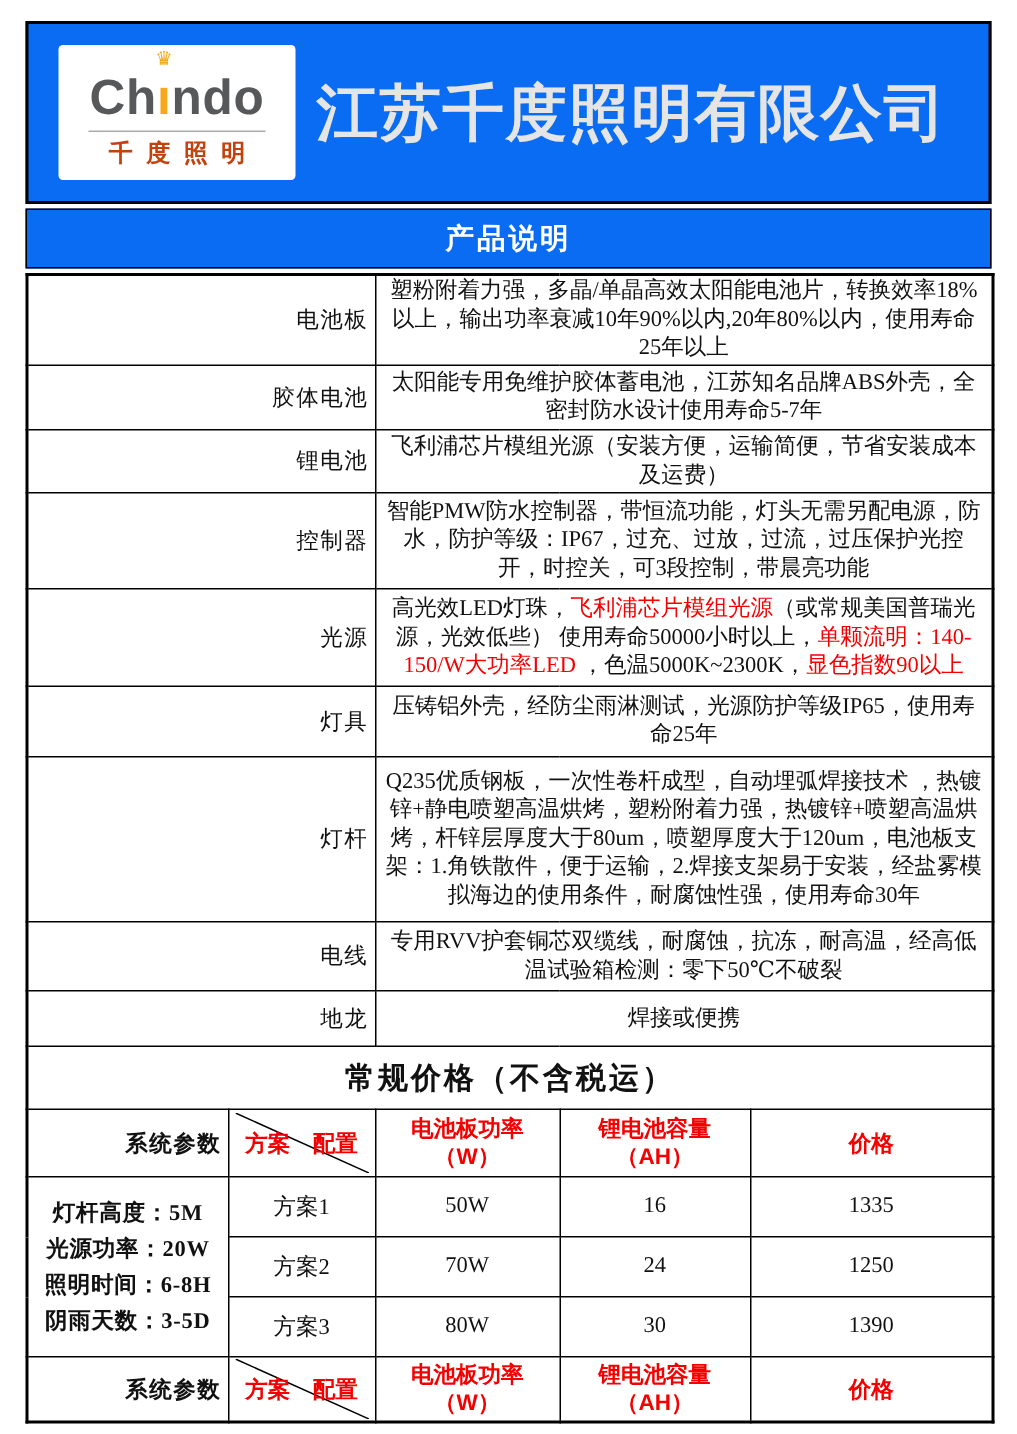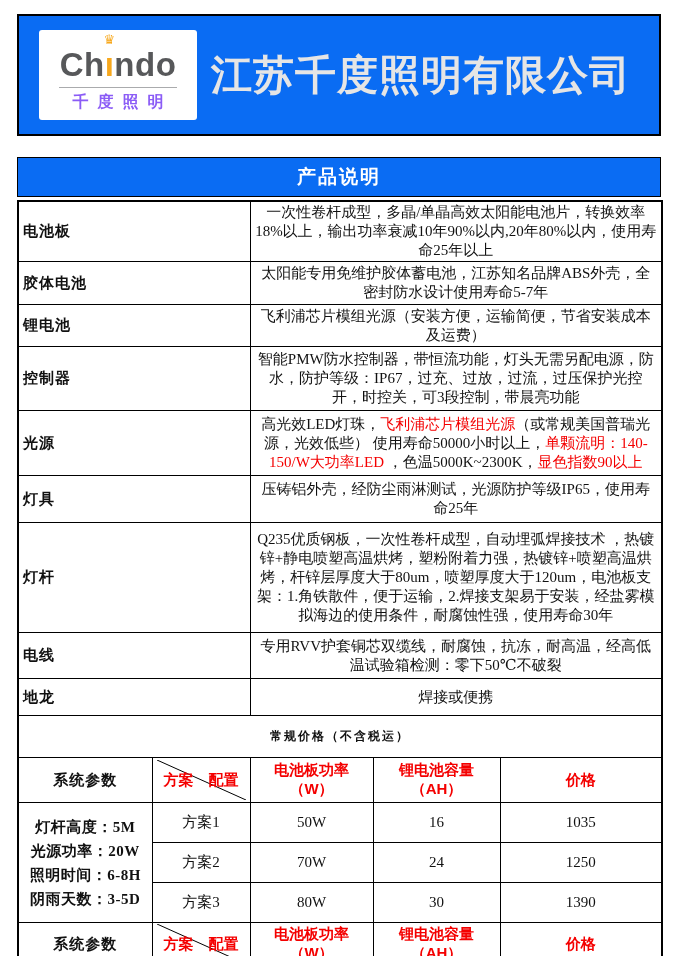--- a/index.html
+++ b/index.html
@@ -25,57 +25,57 @@
     font-size:33px;line-height:34px;color:var(--logo-gray,#57585a);letter-spacing:.5px;margin-top:10px;
   }
   .logo-i{position:relative;color:var(--logo-orange,#f7a81d);}
   .logo-crown{
     position:absolute;left:50%;transform:translateX(-50%);top:-13px;font-size:13px;line-height:13px;
     color:var(--logo-orange,#f7a81d);font-family:"DejaVu Sans",sans-serif;font-weight:normal;
   }
   .logo-rule{width:118px;height:1px;background:#aaabad;margin:5px 0 4px 0;}
   .logo-caption{
     font-family:"Liberation Sans","DejaVu Sans",sans-serif;
-    font-size:16px;color:#8b5cf6;letter-spacing:9px;margin-right:-9px;font-weight:bold;
+    font-size:16px;color:#c2410c;letter-spacing:9px;margin-right:-9px;font-weight:bold;
   }
   .banner-title{
     flex:1;text-align:center;color:#e5e5e5;font-weight:bold;
     font-family:"Liberation Sans","DejaVu Sans",sans-serif;
     font-size:41px;letter-spacing:1px;white-space:nowrap;
   }
 
   
   .section-bar{
-    box-sizing:border-box;height:40px;margin-top:21px;background:var(--blue,#0a6cf3);
+    box-sizing:border-box;height:40px;margin-top:3px;background:var(--blue,#0a6cf3);
     border:1px solid #000;display:flex;align-items:center;justify-content:center;
   }
   .section-bar span{
     color:#fff;font-weight:bold;font-size:19px;letter-spacing:2px;
     font-family:"Liberation Sans","DejaVu Sans",sans-serif;
   }
 
   
   table.main{
     border-collapse:collapse;table-layout:fixed;width:644px;margin-top:3px;
     border:2px solid #000;
   }
   table.main td{border:1px solid #000;vertical-align:middle;padding:1px 4px;}
   td.label{
-    text-align:left;font-size:15px;letter-spacing:1px;font-weight:bold;
+    text-align:right;font-size:15px;letter-spacing:1px;
   }
   td.desc{
     text-align:center;font-size:15px;line-height:19px;padding:1px 7px;
   }
   .seg-red{color:var(--red,#f40000);}
   td.price-band{
-    text-align:center;font-weight:bold;font-size:12px;letter-spacing:2px;
+    text-align:center;font-weight:bold;font-size:20px;letter-spacing:2px;
     font-family:"Liberation Sans","DejaVu Sans",sans-serif;
   }
   td.hdr-black{
-    text-align:center;font-weight:bold;font-size:15px;letter-spacing:1px;
+    text-align:right;font-weight:bold;font-size:15px;letter-spacing:1px;
     font-family:"Liberation Sans","DejaVu Sans",sans-serif;
     margin-left:20px;
   }
   td.hdr-red{
     text-align:center;font-weight:bold;font-size:15px;color:var(--red,#f40000);
     font-family:"Liberation Sans","DejaVu Sans",sans-serif;padding:1px 2px;
   }
   td.diag{position:relative;padding:0;margin-top:45px;}
   .diag-wrap{position:relative;display:flex;align-items:center;justify-content:space-between;
     height:100%;min-height:40px;padding:0 7px;box-sizing:border-box;}
@@ -112,21 +112,21 @@
       <col style="width:134px">
         <col style="width:98px">
         <col style="width:123px">
         <col style="width:127px">
         <col style="width:162px">
     </colgroup>
 
     <tbody>
         <tr style="height:56px">
       <td colspan="2" class="label">电池板</td>
-      <td colspan="3" class="desc">一次性卷杆成型，多晶/单晶高效太阳能电池片，转换效率18%以上，输出功率衰减10年90%以内,20年80%以内，使用寿命25年以上</td>
+      <td colspan="3" class="desc">塑粉附着力强，多晶/单晶高效太阳能电池片，转换效率18%以上，输出功率衰减10年90%以内,20年80%以内，使用寿命25年以上</td>
     </tr>
     <tr style="height:43px">
       <td colspan="2" class="label">胶体电池</td>
       <td colspan="3" class="desc">太阳能专用免维护胶体蓄电池，江苏知名品牌ABS外壳，全密封防水设计使用寿命5-7年</td>
     </tr>
     <tr style="height:42px">
       <td colspan="2" class="label">锂电池</td>
       <td colspan="3" class="desc">飞利浦芯片模组光源（安装方便，运输简便，节省安装成本及运费）</td>
     </tr>
     <tr style="height:64px">
@@ -177,21 +177,21 @@
     <tr style="height:40px">
       <td rowspan="3" class="sys-params">
         <div class="sys-line">灯杆高度：5M</div>
         <div class="sys-line">光源功率：20W</div>
         <div class="sys-line">照明时间：6-8H</div>
         <div class="sys-line">阴雨天数：3-5D</div>
       </td>
       <td class="val">方案1</td>
       <td class="val">50W</td>
       <td class="val">16</td>
-      <td class="val">1035</td>
+      <td class="val">1335</td>
     </tr>
     <tr style="height:40px">
       <td class="val">方案2</td>
       <td class="val">70W</td>
       <td class="val">24</td>
       <td class="val">1250</td>
     </tr>
     <tr style="height:40px">
       <td class="val">方案3</td>
       <td class="val">80W</td>

